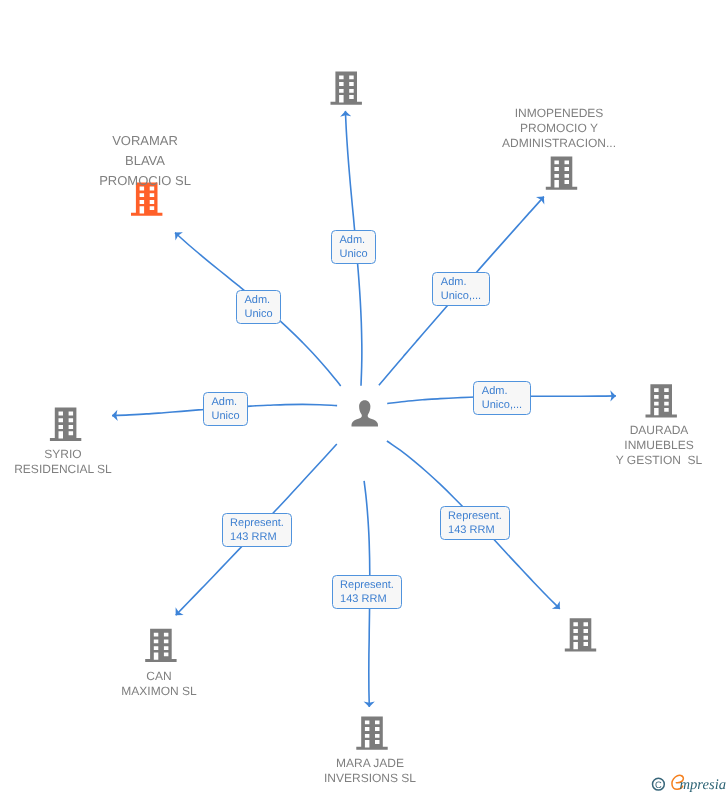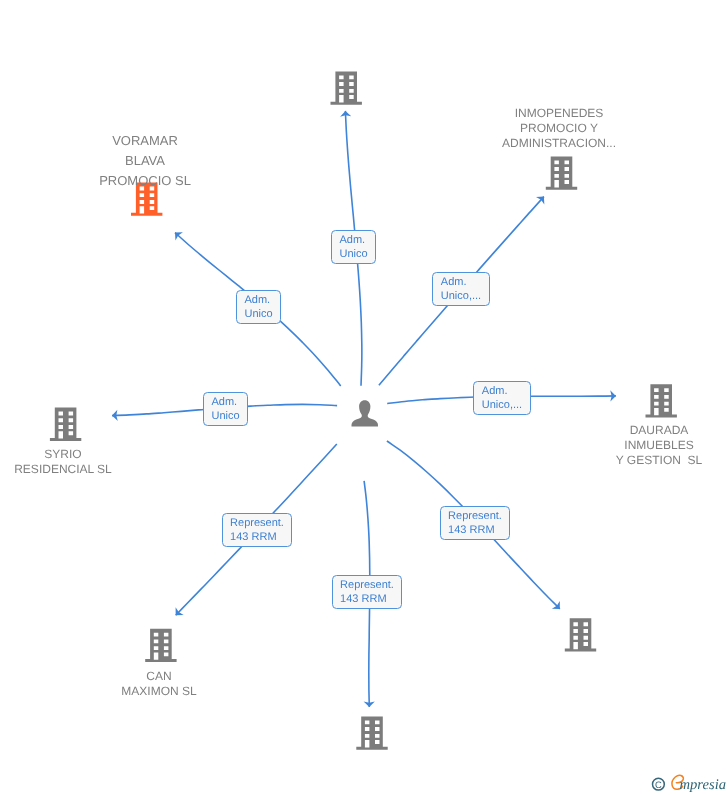--- a/index.html
+++ b/index.html
@@ -78,20 +78,22 @@
 
   <div class="nlabel big" style="left:45px;top:131px;">VORAMAR
 BLAVA
 PROMOCIO SL</div>
   <div class="nlabel" style="left:459px;top:106px;">INMOPENEDES
 PROMOCIO Y
 ADMINISTRACION...</div>
   <div class="nlabel" style="left:559px;top:423px;">DAURADA
 INMUEBLES
 Y GESTION  SL</div>
+  <div class="nlabel" style="left:270px;top:756px;">MARA JADE
+INVERSIONS SL</div>
   <div class="nlabel" style="left:59px;top:669px;">CAN
 MAXIMON SL</div>
   <div class="nlabel" style="left:-37px;top:447px;">SYRIO
 RESIDENCIAL SL</div>
 
   <div id="wm">
     <svg width="79" height="25" viewBox="0 0 79 25">
       <g>
         <circle cx="9.4" cy="13.2" r="5.9" fill="none" stroke="#38667a" stroke-width="1.5"></circle>
         <text x="9.4" y="17.0" font-family="Liberation Sans, sans-serif" font-size="9.4" fill="#38667a" text-anchor="middle">C</text>

